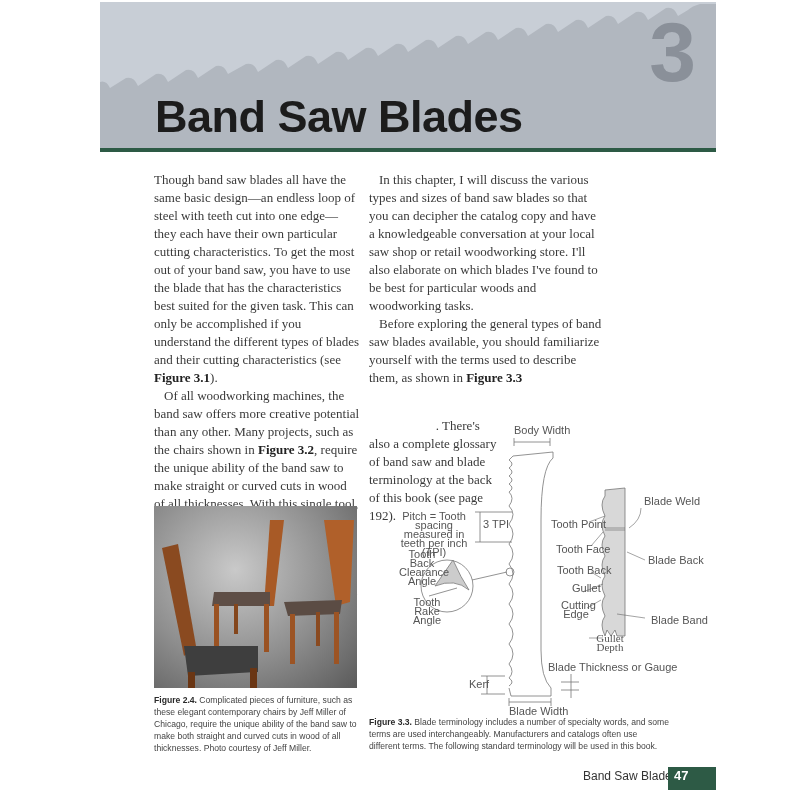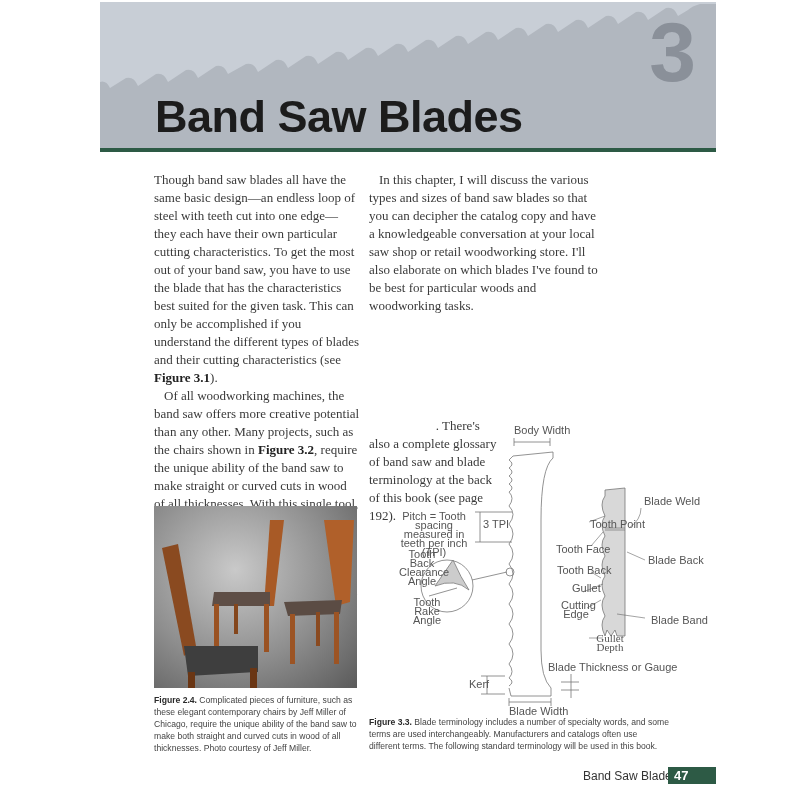--- a/index.html
+++ b/index.html
@@ -21,41 +21,42 @@
   .caption { position:absolute; font-family:"Liberation Sans", sans-serif; font-size:8.6px; line-height:12px; color:#444; }
   .caption b { color:#2a2a2a; }
   .cap32 { left:154px; top:694px; width:205px; }
   .cap33 { left:369px; top:716px; width:300px; }
 
   .diagram { position:absolute; left:369px; top:420px; width:345px; height:295px; }
   .dlabel { position:absolute; font-family:"Liberation Sans", sans-serif; font-size:11px; color:#555; line-height:9px; white-space:nowrap; }
   .dlabel.c { text-align:center; }
 
   .footer-title { position:absolute; left:583px; top:769px; font-family:"Liberation Sans", sans-serif; font-size:12px; color:#333; }
-  .page-num { position:absolute; left:668px; top:767px; width:48px; height:17px; background:#2d5a45; color:#fff; font-family:"Liberation Sans", sans-serif; font-weight:bold; font-size:13px; line-height:17px; padding-left:6px; box-sizing:border-box; }
+  .page-num { position:absolute; left:668px; top:767px; width:48px; height:23px; background:#2d5a45; color:#fff; font-family:"Liberation Sans", sans-serif; font-weight:bold; font-size:13px; line-height:17px; padding-left:6px; box-sizing:border-box; }
 </style>
 </head>
 <body>
 
 <div class="banner">
   <svg class="teeth" width="616" height="146" viewBox="0 0 616 146">
     <path fill="#c8ced6" d="M0,0 L616,0 L616,2 L600,2 Q592,4 588,8 L578,14 Q574,4 566,6 L548,18 Q544,8 536,10 L518,22 Q514,12 506,14 L488,26 Q484,16 476,18 L458,30 Q454,20 446,22 L428,34 Q424,24 416,26 L398,38 Q394,28 386,30 L368,42 Q364,32 356,34 L338,46 Q334,36 326,38 L308,50 Q304,40 296,42 L278,54 Q274,44 266,46 L248,58 Q244,48 236,50 L218,62 Q214,52 206,54 L188,66 Q184,56 176,58 L158,70 Q154,60 146,62 L128,72 Q124,62 116,64 L98,76 Q94,66 86,68 L68,80 Q64,70 56,72 L38,84 Q34,74 26,76 L10,86 Q6,78 0,80 Z"></path>
   </svg>
   <div class="chapter-num">3</div>
   <div class="chapter-title">Band Saw Blades</div>
 </div>
 <div class="rule"></div>
 
 <div class="col col1">
   <p><span>Though band saw blades all have the same basic design—an endless loop of steel with teeth cut into one edge—they each have their own particular cutting characteristics. To get the most out of your band saw, you have to use the blade that has the characteristics best suited for the given task. This can only be accomplished if you understand the different types of blades and their cutting characteristics (see </span><b>Figure 3.1</b><span>).</span></p>
   <p class="indent"><span>Of all woodworking machines, the band saw offers more creative potential than any other. Many projects, such as the chairs shown in </span><b>Figure 3.2</b><span>, require the unique ability of the band saw to make straight or curved cuts in wood of all thicknesses. With this single tool, you can exploit the beauty of a single board or log by resawing it into flitches, cut accurate dovetails, or quickly make a cabriole leg or an ingenious puzzle. But to do all of those neat things requires picking and adjusting the best blade for a given</span></p>
 </div>
 
 <div class="col col2">
   <p class="indent">In this chapter, I will discuss the various types and sizes of band saw blades so that you can decipher the catalog copy and have a knowledgeable conversation at your local saw shop or retail woodworking store. I'll also elaborate on which blades I've found to be best for particular woods and woodworking tasks.</p>
+  <p class="indent"><span>Before exploring the general types of band saw blades available, you should familiarize yourself with the terms used to describe them, as shown in </span><b>Figure 3.3</b></p>
 </div>
 <div class="col" style="left:369px; top:426px; width:0;"></div>
 
 <div class="col" style="left:369px; top:417px; width:128px;">
   <p style="text-indent:0;"><span style="visibility:hidden">in Figure 3.3</span><span>. There's also a complete glossary of band saw and blade terminology at the back of this book (see page 192).</span></p>
 </div>
 
 <div class="photo">
   <svg width="203" height="182" viewBox="0 0 203 182">
 
@@ -133,21 +134,21 @@
 
   <div class="dlabel" style="left:145px;top:6px;">Body Width</div>
   <div class="dlabel c" style="left:26px;top:92px;width:78px;white-space:normal;">Pitch = Tooth spacing measured in teeth per inch (TPI)</div>
   <div class="dlabel" style="left:114px;top:100px;">3 TPI</div>
   <div class="dlabel c" style="left:30px;top:130px;width:46px;white-space:normal;">Tooth Back Clearance Angle</div>
   <div class="dlabel c" style="left:38px;top:178px;width:40px;white-space:normal;">Tooth Rake Angle</div>
   <div class="dlabel" style="left:100px;top:260px;">Kerf</div>
   <div class="dlabel" style="left:140px;top:287px;">Blade Width</div>
   <div class="dlabel" style="left:179px;top:243px;">Blade Thickness or Gauge</div>
   <div class="dlabel" style="left:275px;top:77px;">Blade Weld</div>
-  <div class="dlabel" style="left:182px;top:100px;margin-left:39px;">Tooth Point</div>
+  <div class="dlabel" style="left:182px;top:100px;">Tooth Point</div>
   <div class="dlabel" style="left:187px;top:125px;">Tooth Face</div>
   <div class="dlabel" style="left:279px;top:136px;">Blade Back</div>
   <div class="dlabel" style="left:188px;top:146px;">Tooth Back</div>
   <div class="dlabel" style="left:203px;top:164px;">Gullet</div>
   <div class="dlabel c" style="left:192px;top:181px;width:30px;white-space:normal;text-align:center;">Cutting Edge</div>
   <div class="dlabel" style="left:282px;top:196px;">Blade Band</div>
   <div class="dlabel c" style="left:226px;top:214px;width:30px;white-space:normal;font-family:Liberation Serif, serif;">Gullet Depth</div>
 </div>
 
 <div class="caption cap33">

